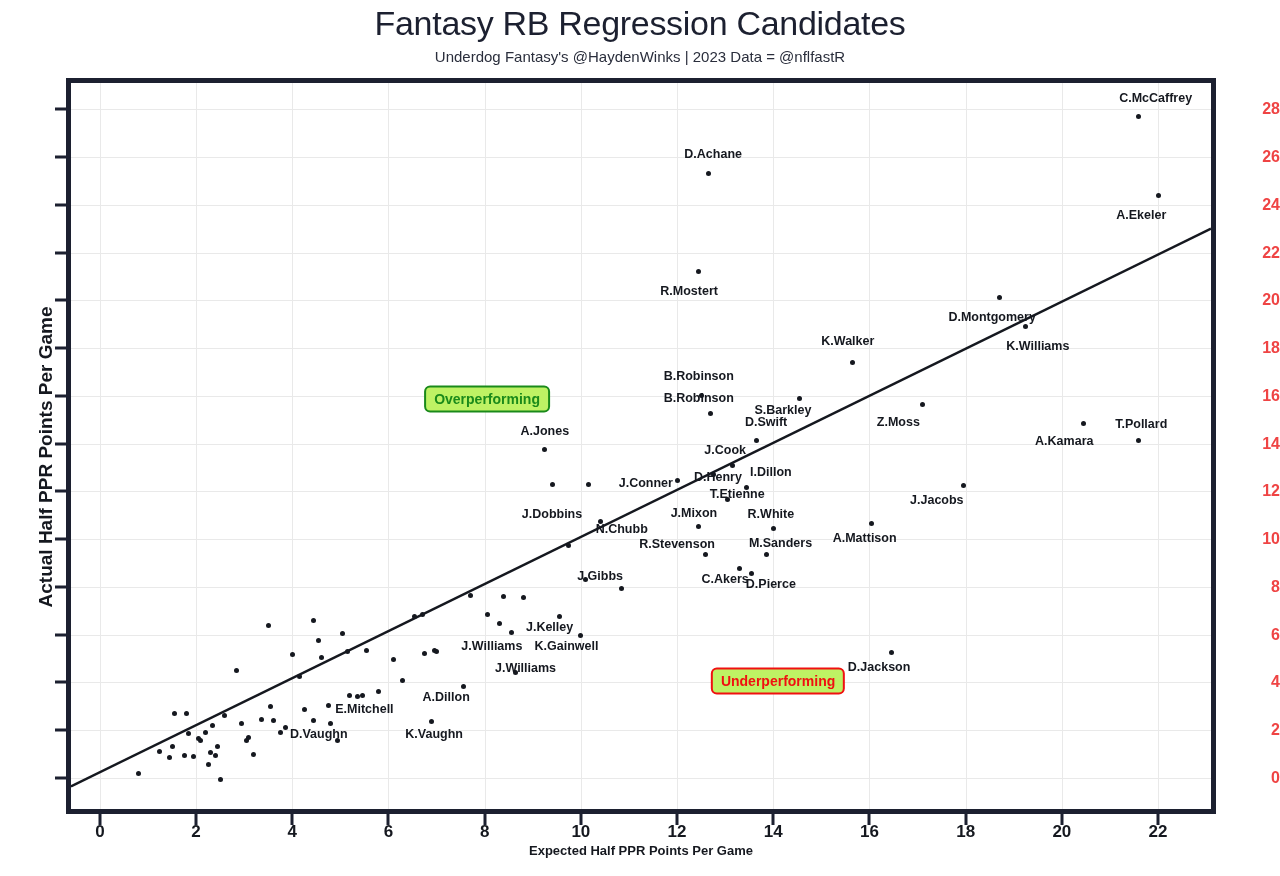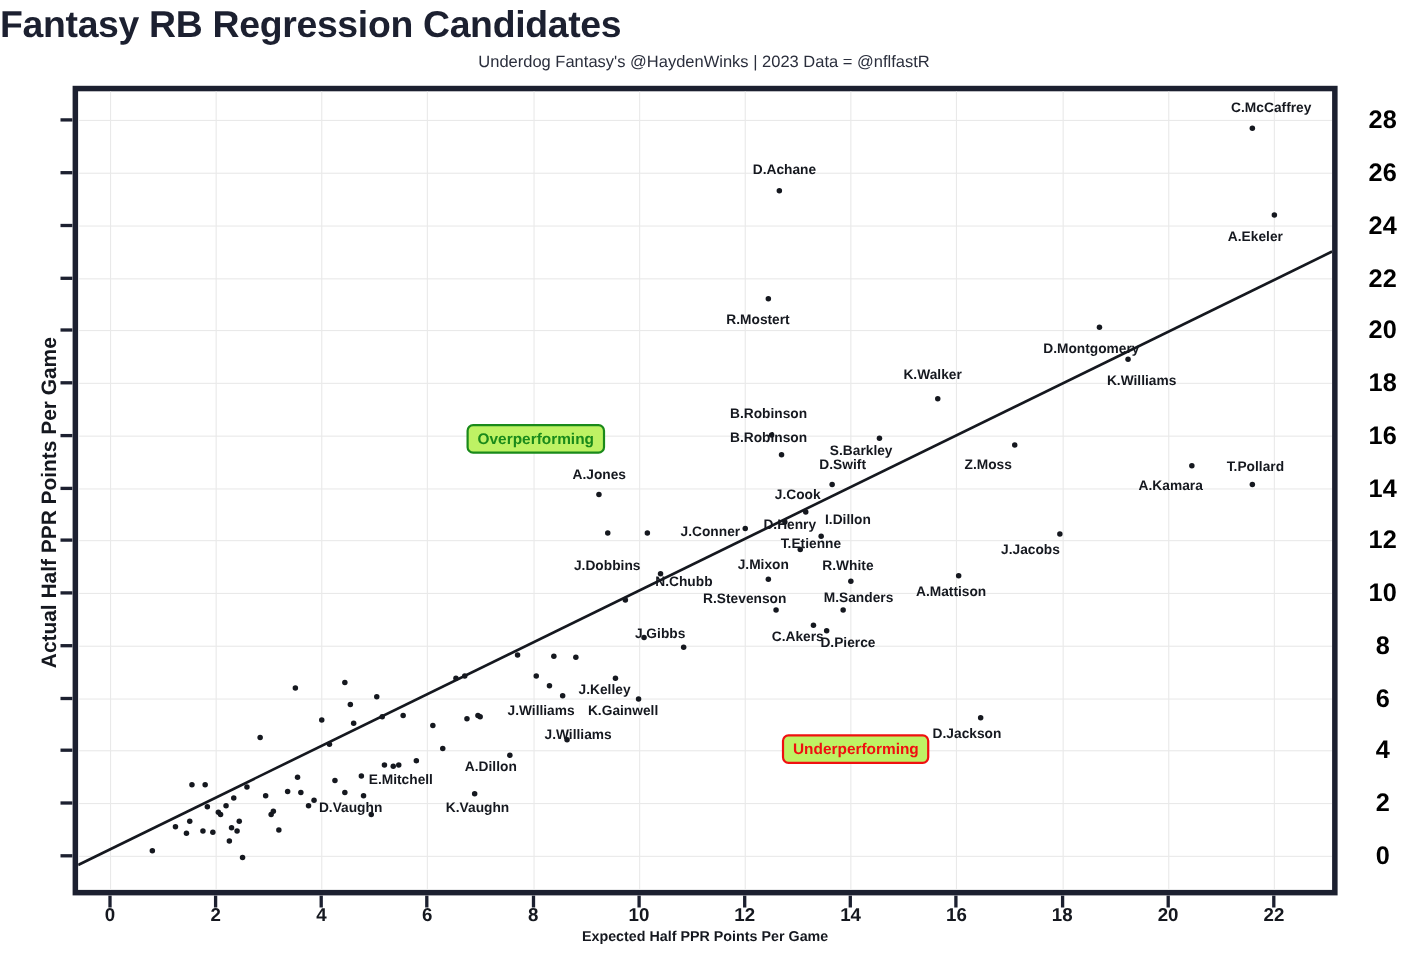--- a/index.html
+++ b/index.html
@@ -18,22 +18,23 @@
   #figure {
     position: absolute;
     left: 0; top: 0;
     width: 1280px;
     height: 876px;
   }
   .chart-title {
     position: absolute;
     left: 0; top: 4px;
     width: 1280px;
+    text-align: center;
     font-size: 34px;
-    font-weight: bold;
+    font-weight: normal;
     letter-spacing: -0.3px;
     color: #1c2030;
   }
   .chart-subtitle {
     position: absolute;
     left: 0; top: 48px;
     width: 1280px;
     text-align: center;
     font-size: 15px;
     font-weight: normal;
@@ -86,24 +87,24 @@
     left: 0; top: 0;
     width: 100%;
     height: 100%;
     pointer-events: none;
   }
   
   .ytick-label {
     position: absolute;
     right: 0;
     width: 46px;
-    text-align: center;
-    font-size: 23px;
-    font-weight: bold;
-    color: #000000;
+    text-align: right;
+    font-size: 16px;
+    font-weight: bold;
+    color: #ef4444;
     transform: translateY(-50%);
   }
   .ytick-mark {
     position: absolute;
     left: 55px;
     width: 11px;
     height: 3px;
     background: #1c2030;
     transform: translateY(-50%);
   }

